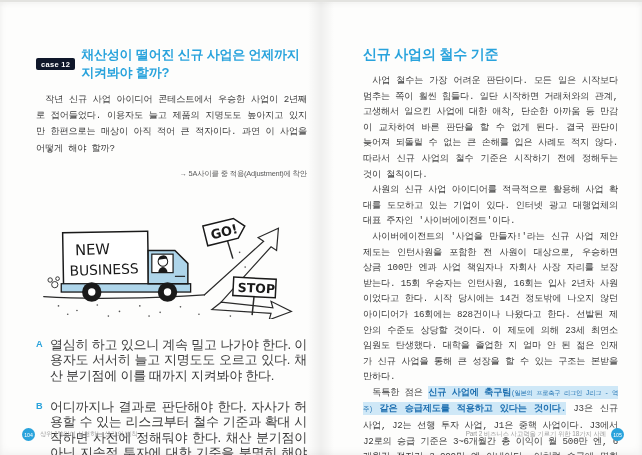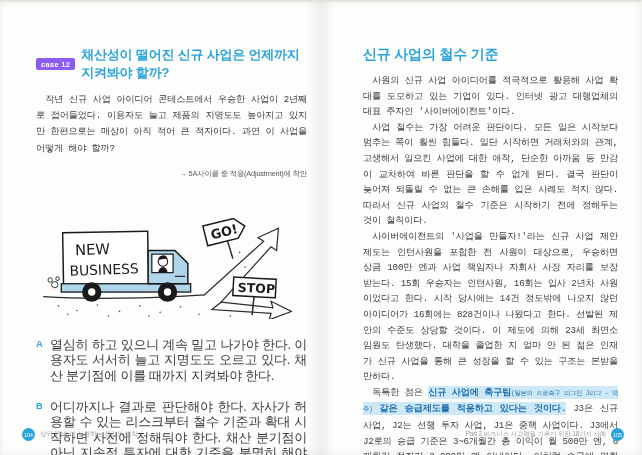--- a/index.html
+++ b/index.html
@@ -19,21 +19,21 @@
     background:linear-gradient(to right, rgba(0,0,0,0), rgba(0,0,0,.055) 50%, rgba(0,0,0,0));
     pointer-events:none;
   }
   .page{position:absolute;top:0;height:455px;box-sizing:border-box;}
   .page-left{left:0;width:321px;padding:44px 14px 0 36px;}
   .page-right{left:321px;width:321px;padding:44px 24px 0 42px;}
 
   
   .case-row{display:flex;align-items:center;margin-bottom:10px;}
   .case-badge{
-    background:#8b5cf6;color:#fff;font-size:7.5px;font-weight:bold;
+    background:#0f172a;color:#fff;font-size:7.5px;font-weight:bold;
     padding:1.5px 5px;border-radius:2px;letter-spacing:.3px;flex:0 0 auto;
   }
   .case-title{
     color:#29a3dc;font-size:13px;font-weight:bold;margin-left:6px;letter-spacing:-.2px;
   }
   .section-title{
     color:#29a3dc;font-size:14px;font-weight:bold;margin:0 0 9px 0;letter-spacing:-.2px;
   }
 
   
@@ -183,22 +183,22 @@
     <div class="footer footer-left">
       <span class="page-dot">104</span>
       <span>상위 1%만이 실천하는 생각의 법칙</span>
     </div>
   </div>
 
   <div class="page page-right">
 
     <h2 class="section-title">신규 사업의 철수 기준</h2>
 
+    <p class="para serif">사업 철수는 가장 어려운 판단이다. 모든 일은 시작보다 멈추는 쪽이 훨씬 힘들다. 일단 시작하면 거래처와의 관계, 고생해서 일으킨 사업에 대한 애착, 단순한 아까움 등 만감이 교차하여 바른 판단을 할 수 없게 된다. 결국 판단이 늦어져 되돌릴 수 없는 큰 손해를 입은 사례도 적지 않다. 따라서 신규 사업의 철수 기준은 시작하기 전에 정해두는 것이 철칙이다.</p>
     <p class="para serif">사원의 신규 사업 아이디어를 적극적으로 활용해 사업 확대를 도모하고 있는 기업이 있다. 인터넷 광고 대행업체의 대표 주자인 '사이버에이전트'이다.</p>
-    <p class="para serif">사업 철수는 가장 어려운 판단이다. 모든 일은 시작보다 멈추는 쪽이 훨씬 힘들다. 일단 시작하면 거래처와의 관계, 고생해서 일으킨 사업에 대한 애착, 단순한 아까움 등 만감이 교차하여 바른 판단을 할 수 없게 된다. 결국 판단이 늦어져 되돌릴 수 없는 큰 손해를 입은 사례도 적지 않다. 따라서 신규 사업의 철수 기준은 시작하기 전에 정해두는 것이 철칙이다.</p>
     <p class="para serif">사이버에이전트의 '사업을 만들자!'라는 신규 사업 제안 제도는 인턴사원을 포함한 전 사원이 대상으로, 우승하면 상금 100만 엔과 사업 책임자나 자회사 사장 자리를 보장받는다. 15회 우승자는 인턴사원, 16회는 입사 2년차 사원이었다고 한다. 시작 당시에는 14건 정도밖에 나오지 않던 아이디어가 16회에는 828건이나 나왔다고 한다. 선발된 제안의 수준도 상당할 것이다. 이 제도에 의해 23세 최연소 임원도 탄생했다. 대학을 졸업한 지 얼마 안 된 젊은 인재가 신규 사업을 통해 큰 성장을 할 수 있는 구조는 본받을 만하다.</p>
 
     <p class="para serif"><span>독특한 점은 </span><span class="hl"><span>신규 사업에 축구팀</span><span class="hl-note">(일본의 프로축구 리그인 J리그 - 역주)</span><span> 같은 승급제도를 적용하고 있다는 것이다.</span></span><span> J3은 신규 사업, J2는 선행 투자 사업, J1은 중핵 사업이다. J3에서 J2로의 승급 기준은 3~6개월간 총 이익이 월 500만 엔, 6개월간 적자가 3,000만 엔 이내이다. 이처럼 승급에 명확한 기준을 설정해두면 참가자의 목표점이 구체화되므로 바람직하다.</span></p>
 
     <p class="para serif"><span>6개월 이내에 승급하지 못하면 철수시키기도 한다. </span><span class="hl">아무리 훌륭한 아이디어라고 해도 기준에 도달하지 못하면 미련 없이 철수한다.</span></p>
 
     <div class="footer footer-right">
       <span>Part 2 비즈니스 사고력을 기르기 위한 18가지 사례</span>
       <span class="page-dot">105</span>
     </div>

